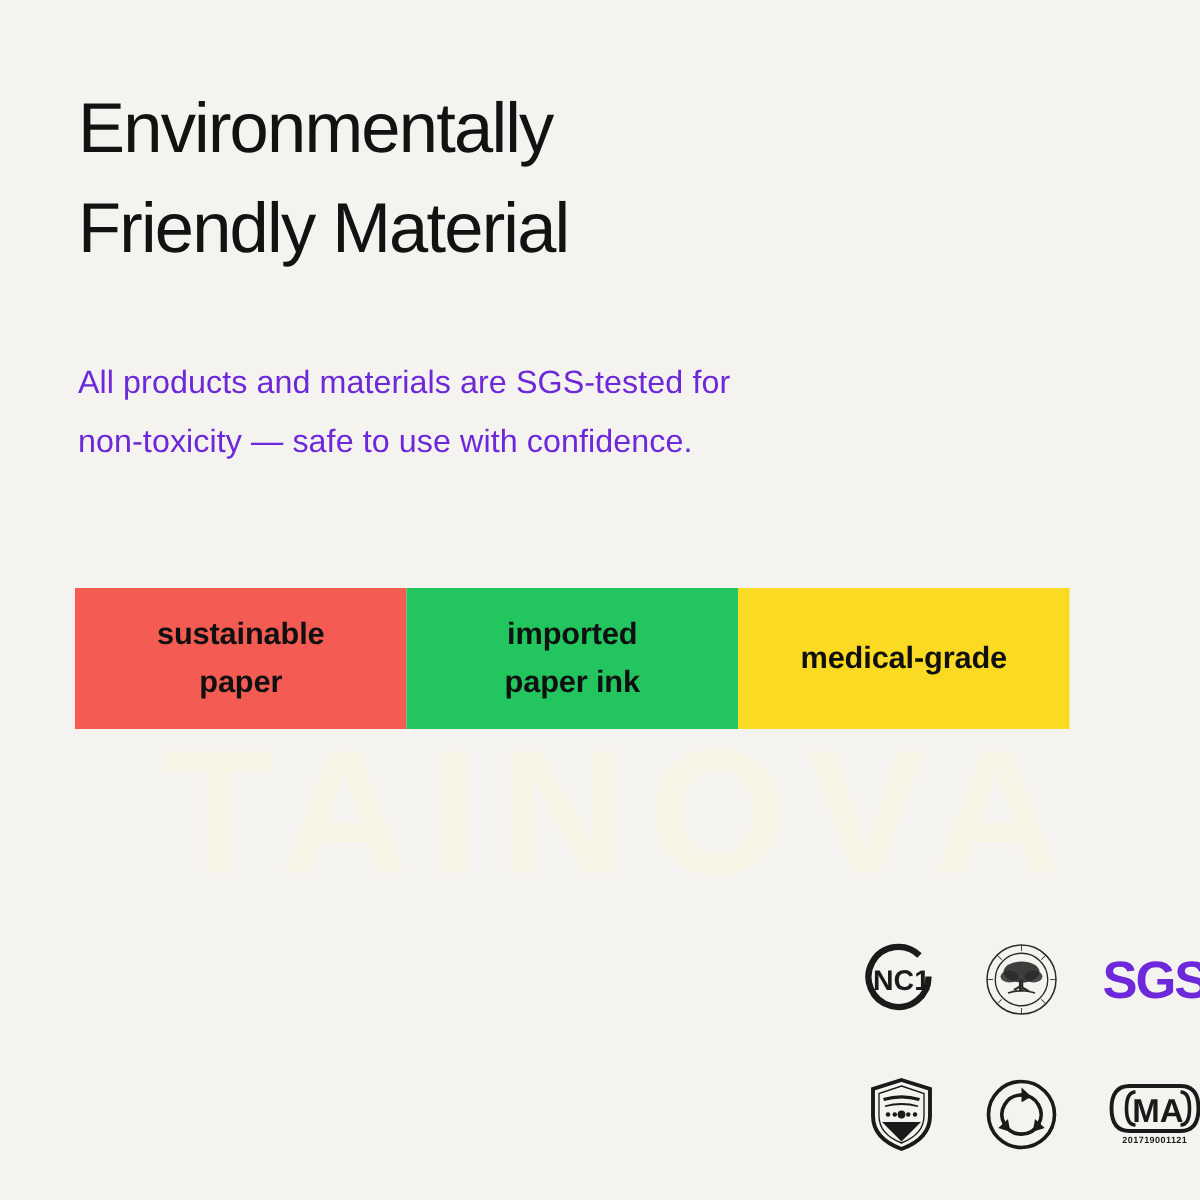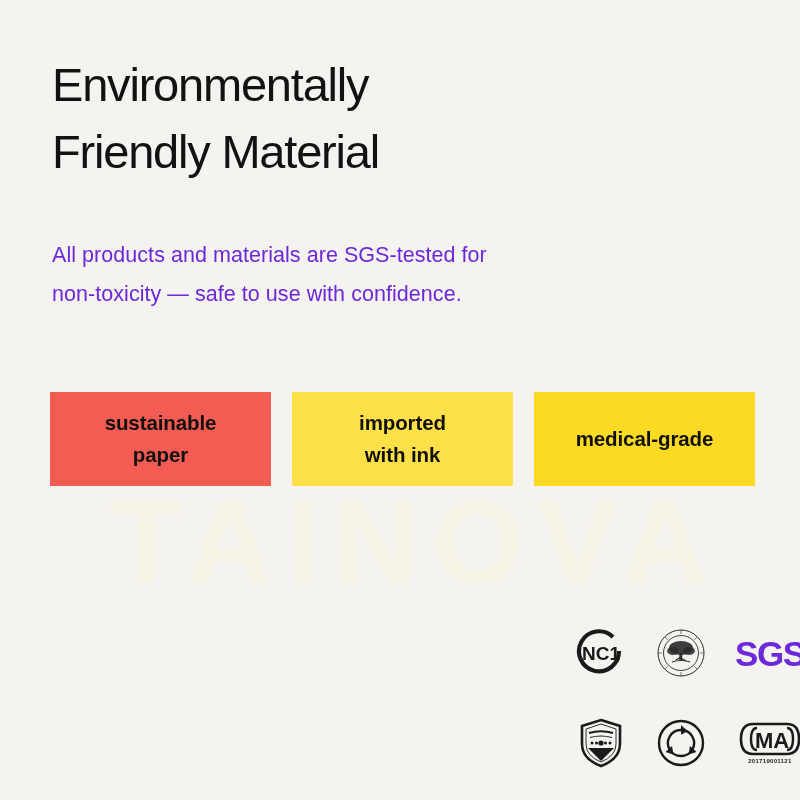--- a/index.html
+++ b/index.html
@@ -64,21 +64,20 @@
     letter-spacing: 0.05px;
   }
   .subtitle-line { display: block; }
 
   
   .badges {
     position: absolute;
     top: 392px;
     left: 50px;
     display: flex;
-    gap: 21px;
   }
   .badge-card {
     width: 221px;
     height: 94px;
     display: flex;
     flex-direction: column;
     align-items: center;
     justify-content: center;
     font-weight: 700;
     font-size: 20.5px;
@@ -144,23 +143,23 @@
   <span class="subtitle-line">non-toxicity — safe to use with confidence.</span>
 </p>
 
 <div class="badges">
 
   <div class="badge-card" style="background: rgb(244, 91, 82);">
     <span class="badge-line">sustainable</span>
     <span class="badge-line">paper</span>
   </div>
 
-  <div class="badge-card" style="background: #fde047;">
+  <div class="badge-card" style="background: #22c55e;">
     <span class="badge-line">imported</span>
-    <span class="badge-line">with ink</span>
+    <span class="badge-line">paper ink</span>
   </div>
 
   <div class="badge-card" style="background: rgb(250, 218, 34);">
     <span class="badge-line">medical-grade</span>
   </div>
 
 </div>
 
 <div class="certs">
 

